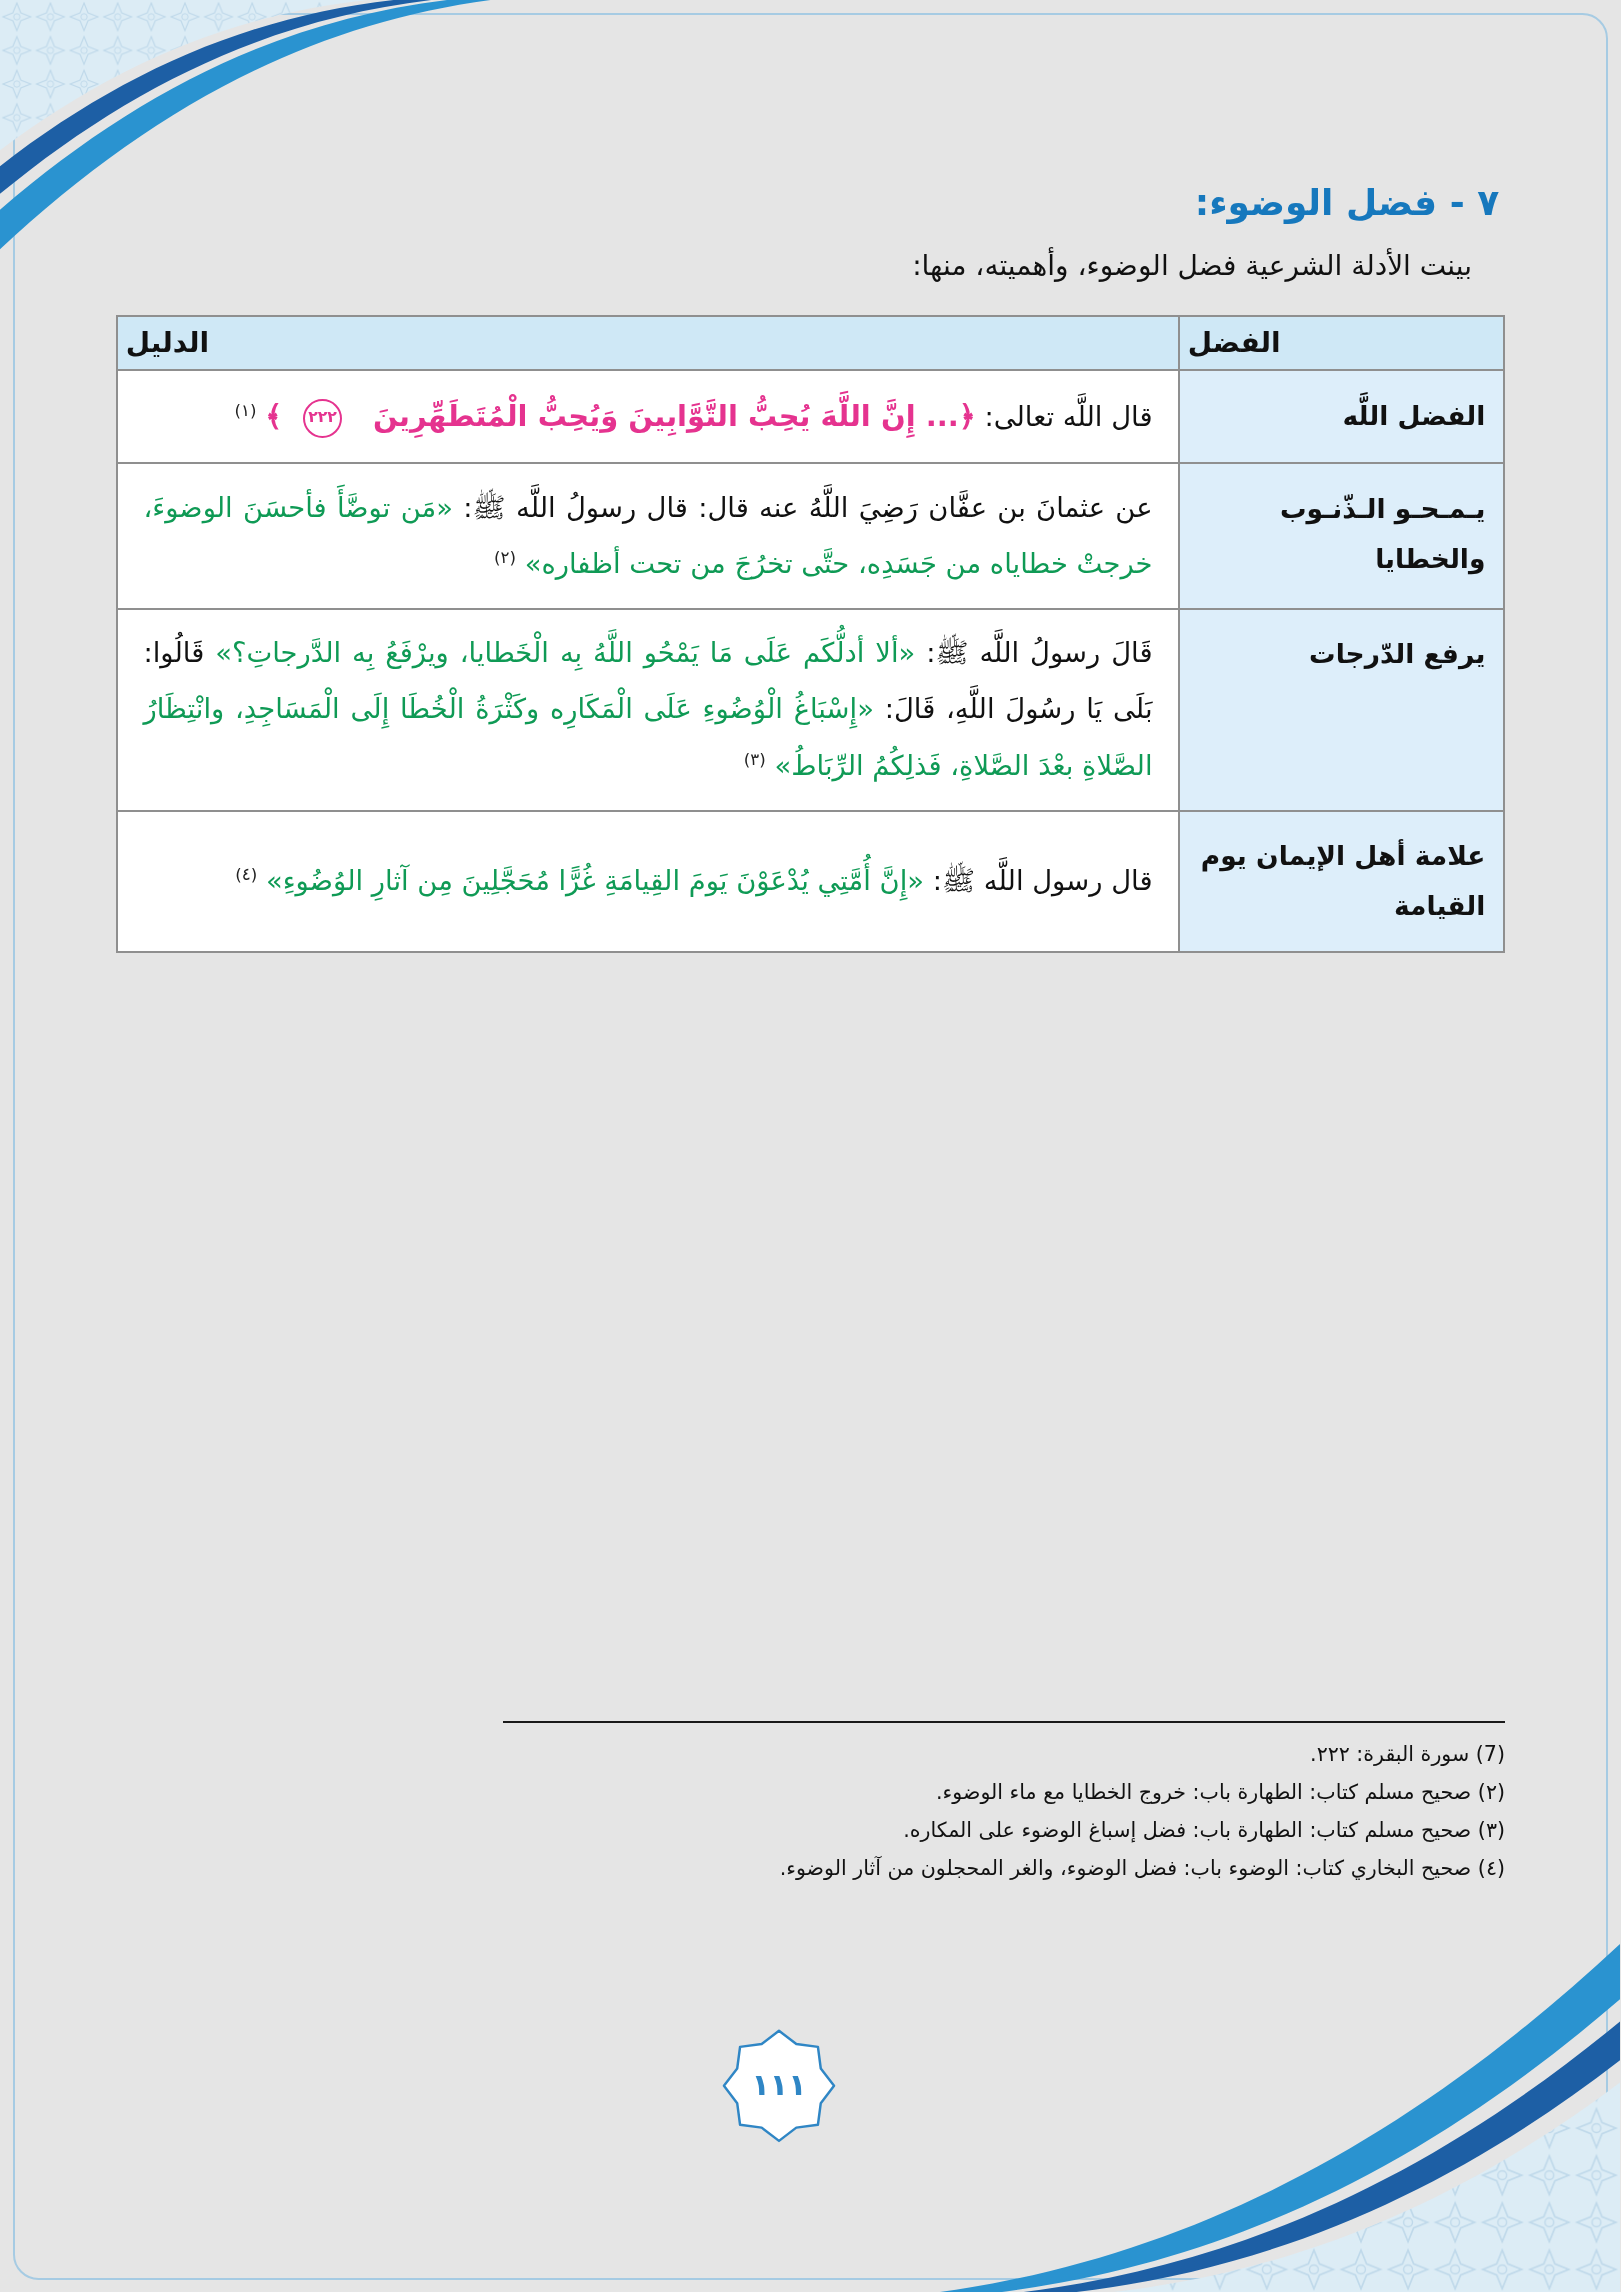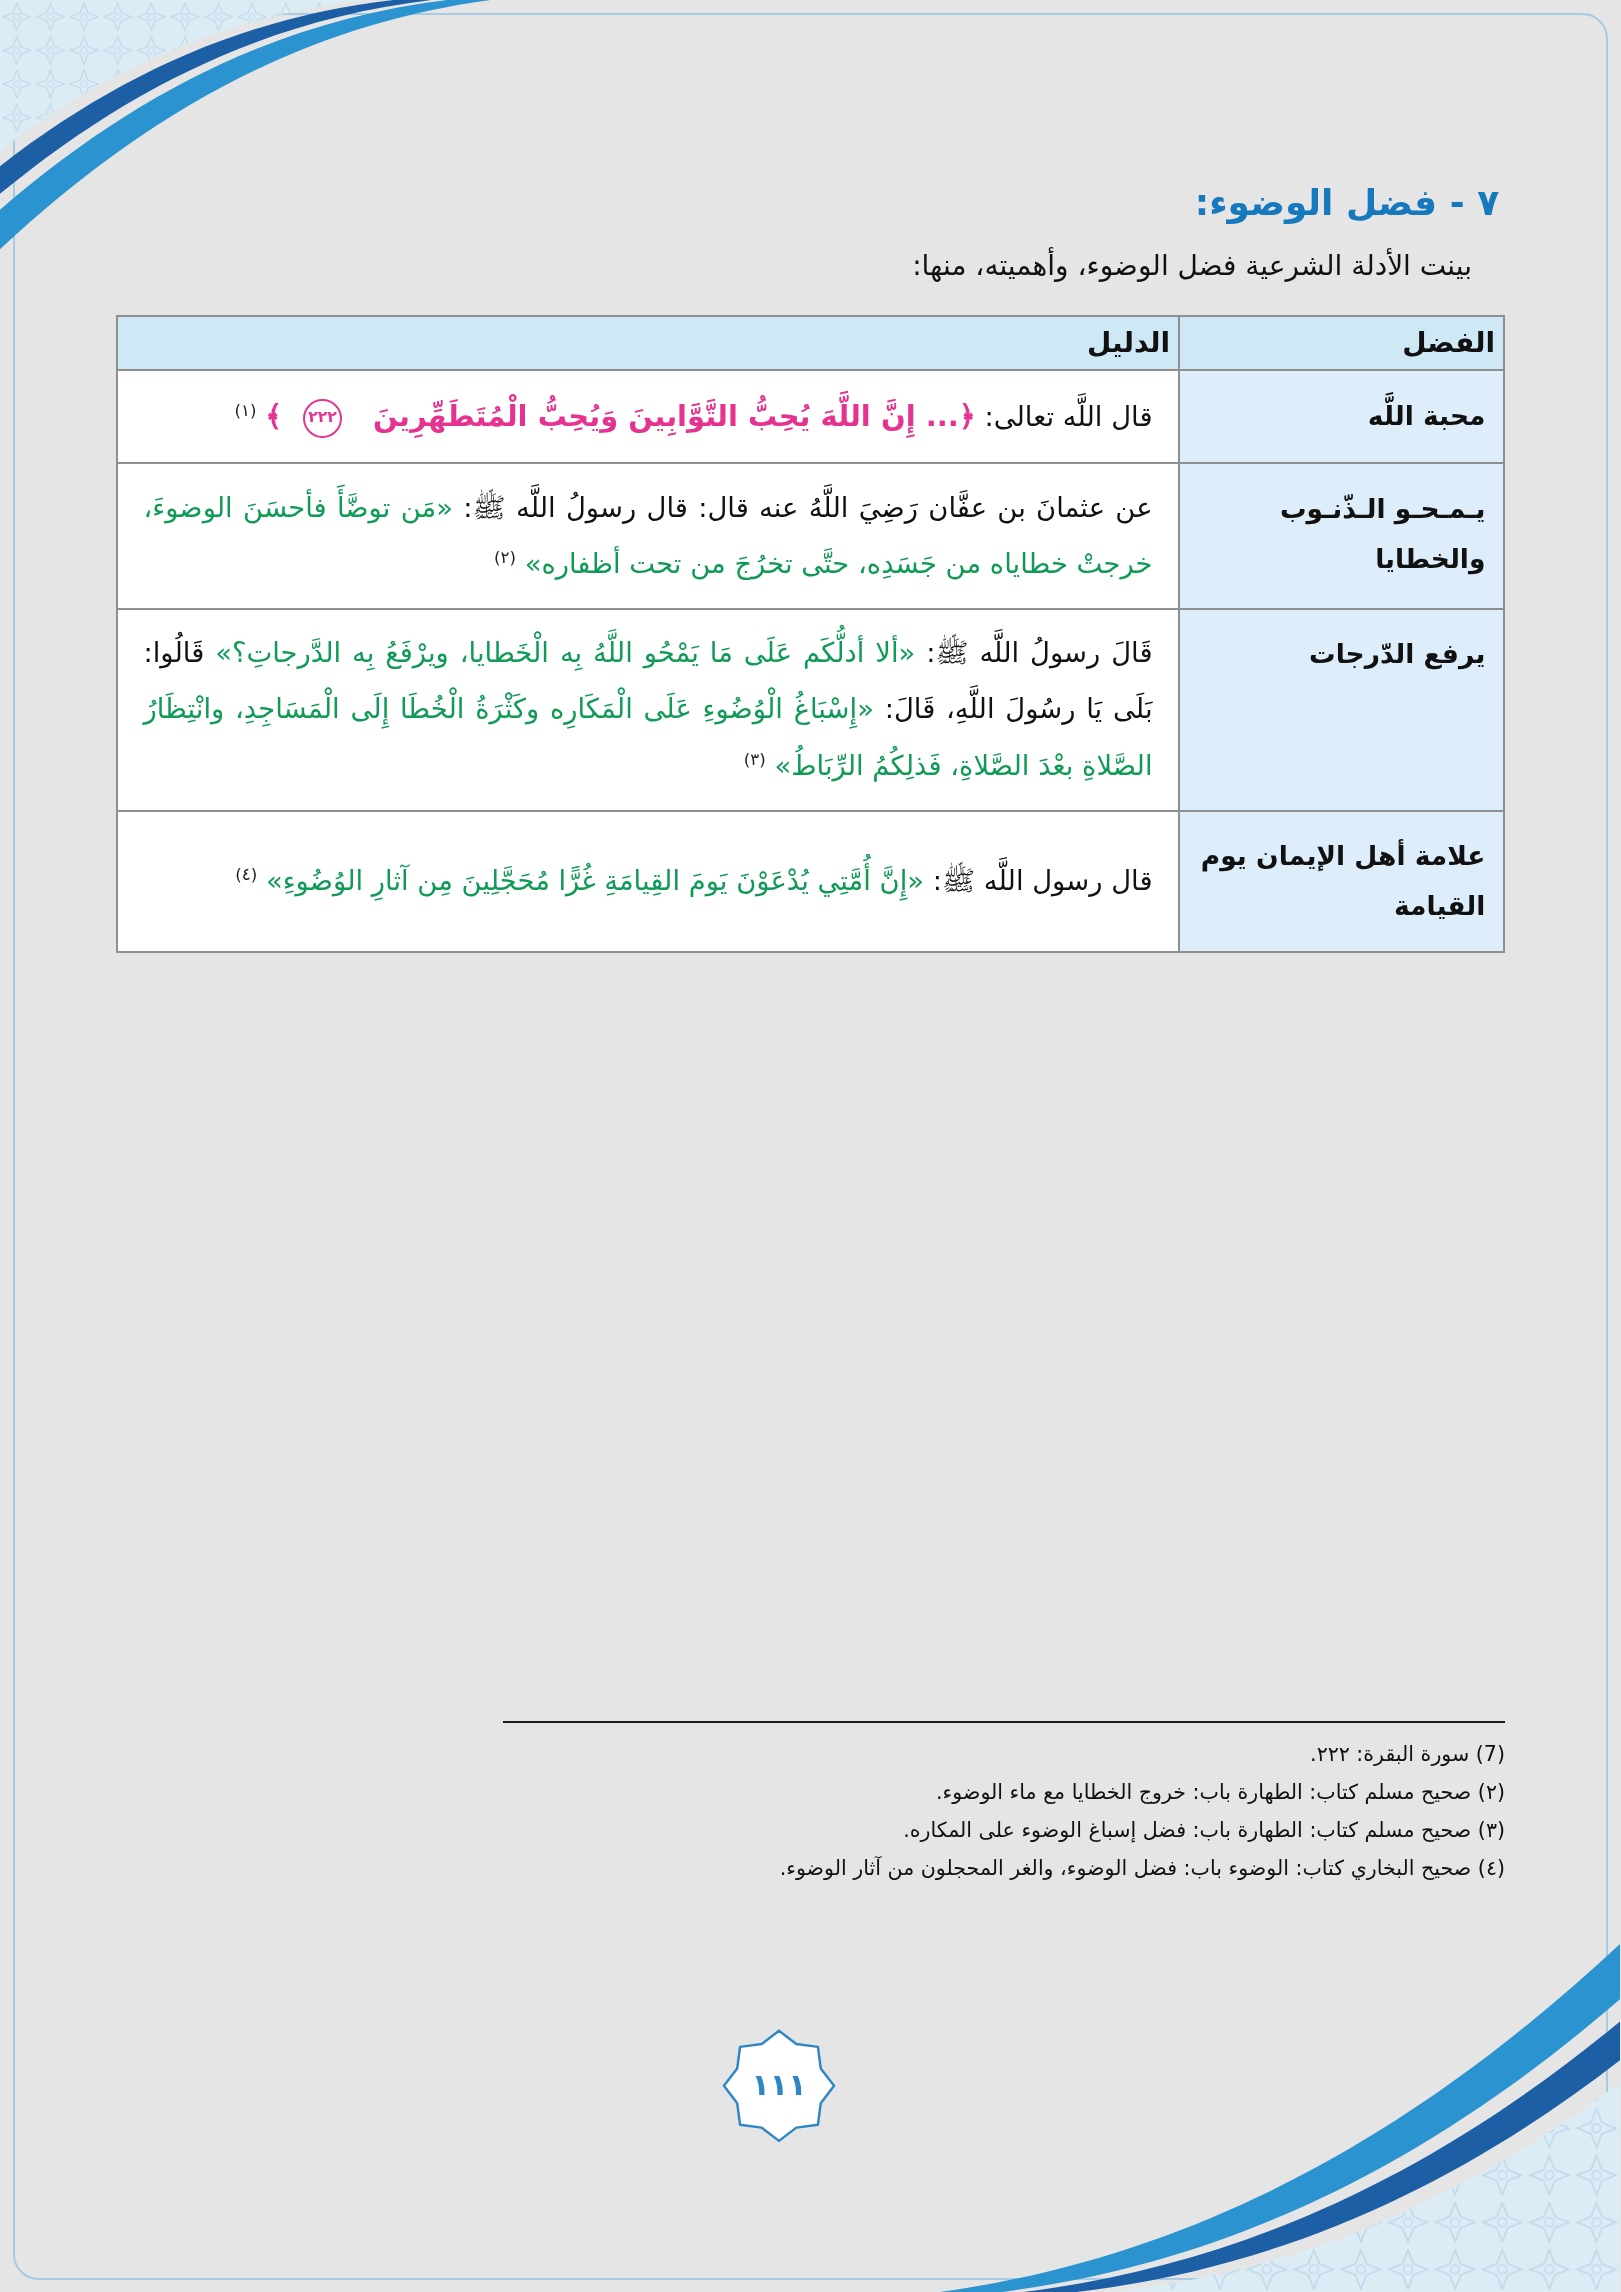--- a/index.html
+++ b/index.html
@@ -35,21 +35,21 @@
     padding-right:33px;
   }
 
   table.virtue-table {
     width:100%; border-collapse:collapse; table-layout:fixed;
   }
   .virtue-table th, .virtue-table td { border:2px solid #8f8f8f; }
   .virtue-table th {
     background:#cfe8f6;
     font-size:28px; font-weight:bold; color:#111;
-    padding:9.8px 7.8px; text-align:right;
+    padding:9.8px 7.8px; text-align:left;
   }
   col.col-virtue { width:325px; }
   td.virtue {
     background:#ddeefa;
     font-weight:bold; font-size:26.5px; color:#111;
     padding:19.6px 17.6px; vertical-align:top;
     line-height:1.9; text-align:right;
   }
   td.evidence {
     background:#ffffff;
@@ -134,21 +134,21 @@
         <col class="col-evidence">
       </colgroup>
       <thead>
         <tr>
           <th>الفضل</th>
           <th>الدليل</th>
         </tr>
       </thead>
       <tbody>
         <tr>
-          <td class="virtue">محبة اللَّه</td>
+          <td class="virtue">الفضل اللَّه</td>
           <td class="evidence"><span class="black">قال اللَّه تعالى: </span><span class="quran">﴿... إِنَّ اللَّهَ يُحِبُّ التَّوَّابِينَ وَيُحِبُّ الْمُتَطَهِّرِينَ </span><span class="ayah-badge">٢٢٢</span><span class="quran">﴾</span> <sup class="ref">(١)</sup></td>
         </tr>
         <tr>
           <td class="virtue">يـمـحـو الـذّنـوب والخطايا</td>
           <td class="evidence"><span class="black">عن عثمانَ بن عفَّان رَضِيَ اللَّهُ عنه قال: قال رسولُ اللَّه ﷺ: </span><span class="green">«مَن توضَّأَ فأحسَنَ الوضوءَ، خرجتْ خطاياه من جَسَدِه، حتَّى تخرُجَ من تحت أظفاره»</span> <sup class="ref">(٢)</sup></td>
         </tr>
         <tr>
           <td class="virtue">يرفع الدّرجات</td>
           <td class="evidence"><span class="black">قَالَ رسولُ اللَّه ﷺ: </span><span class="green">«ألا أدلُّكَم عَلَى مَا يَمْحُو اللَّهُ بِه الْخَطايا، ويرْفَعُ بِه الدَّرجاتِ؟»</span><span class="black"> قَالُوا: بَلَى يَا رسُولَ اللَّهِ، قَالَ: </span><span class="green">«إِسْبَاغُ الْوُضُوءِ عَلَى الْمَكَارِه وكَثْرَةُ الْخُطَا إِلَى الْمَسَاجِدِ، وانْتِظَارُ الصَّلاةِ بعْدَ الصَّلاةِ، فَذلِكُمُ الرِّبَاطُ»</span> <sup class="ref">(٣)</sup></td>
         </tr>

